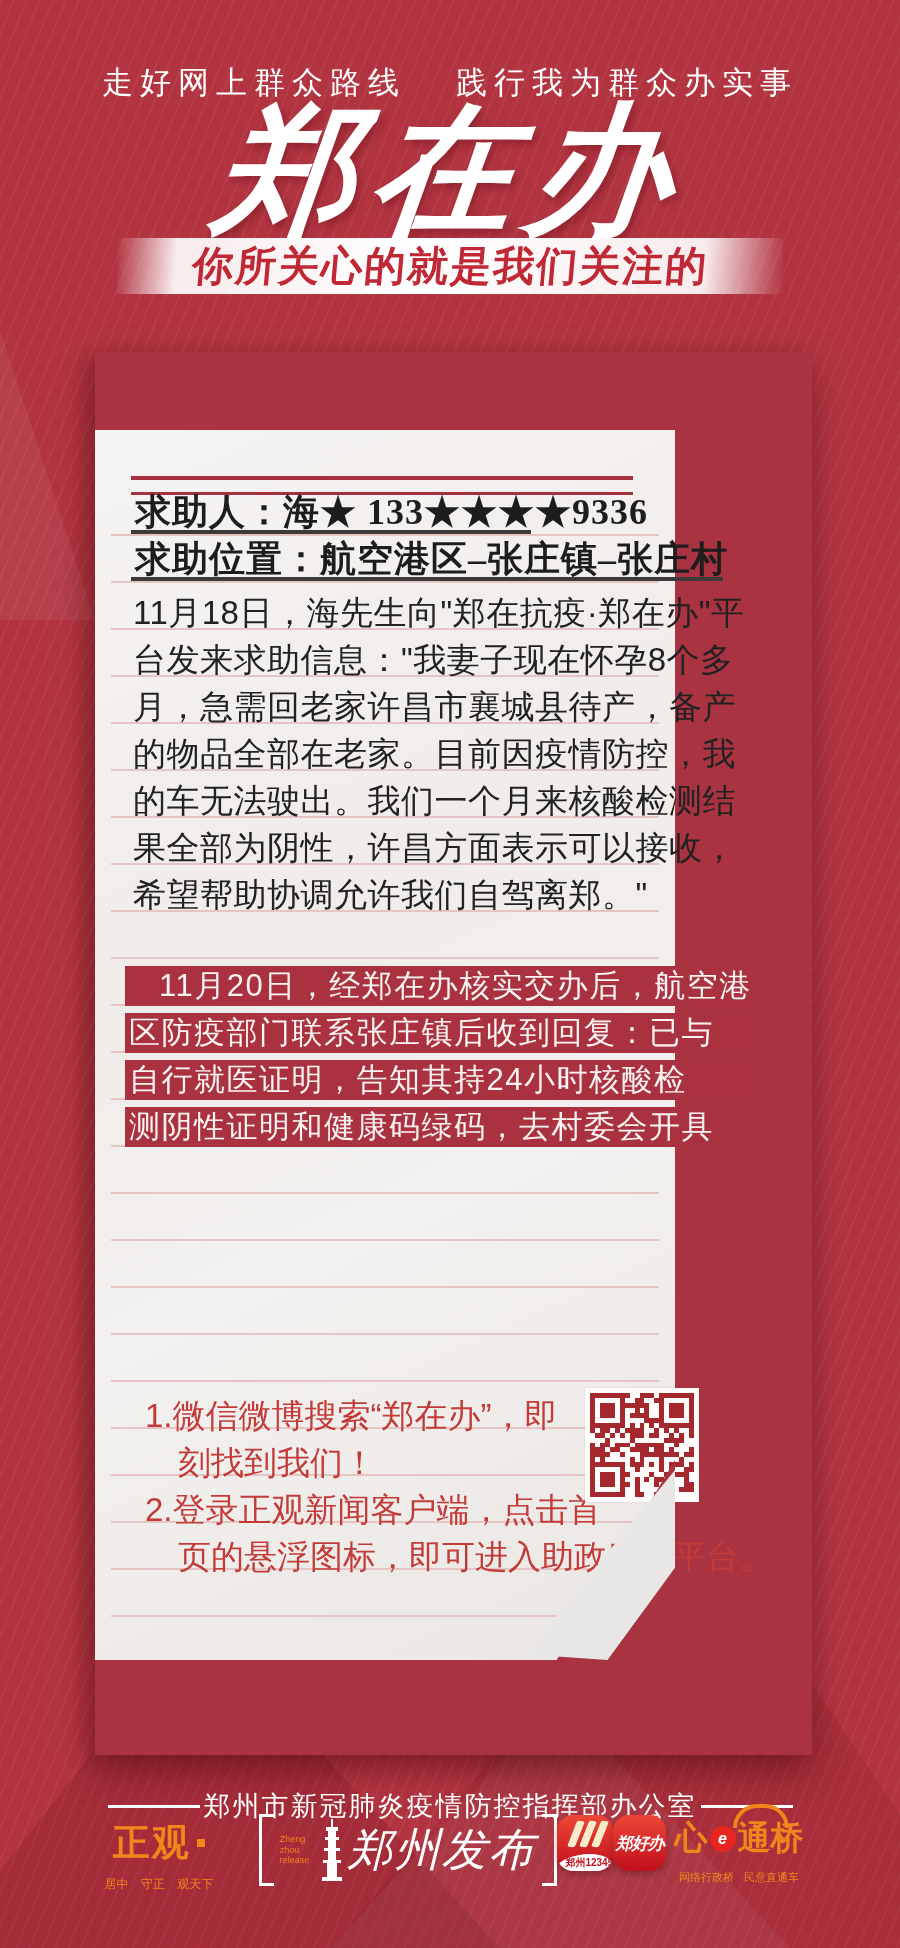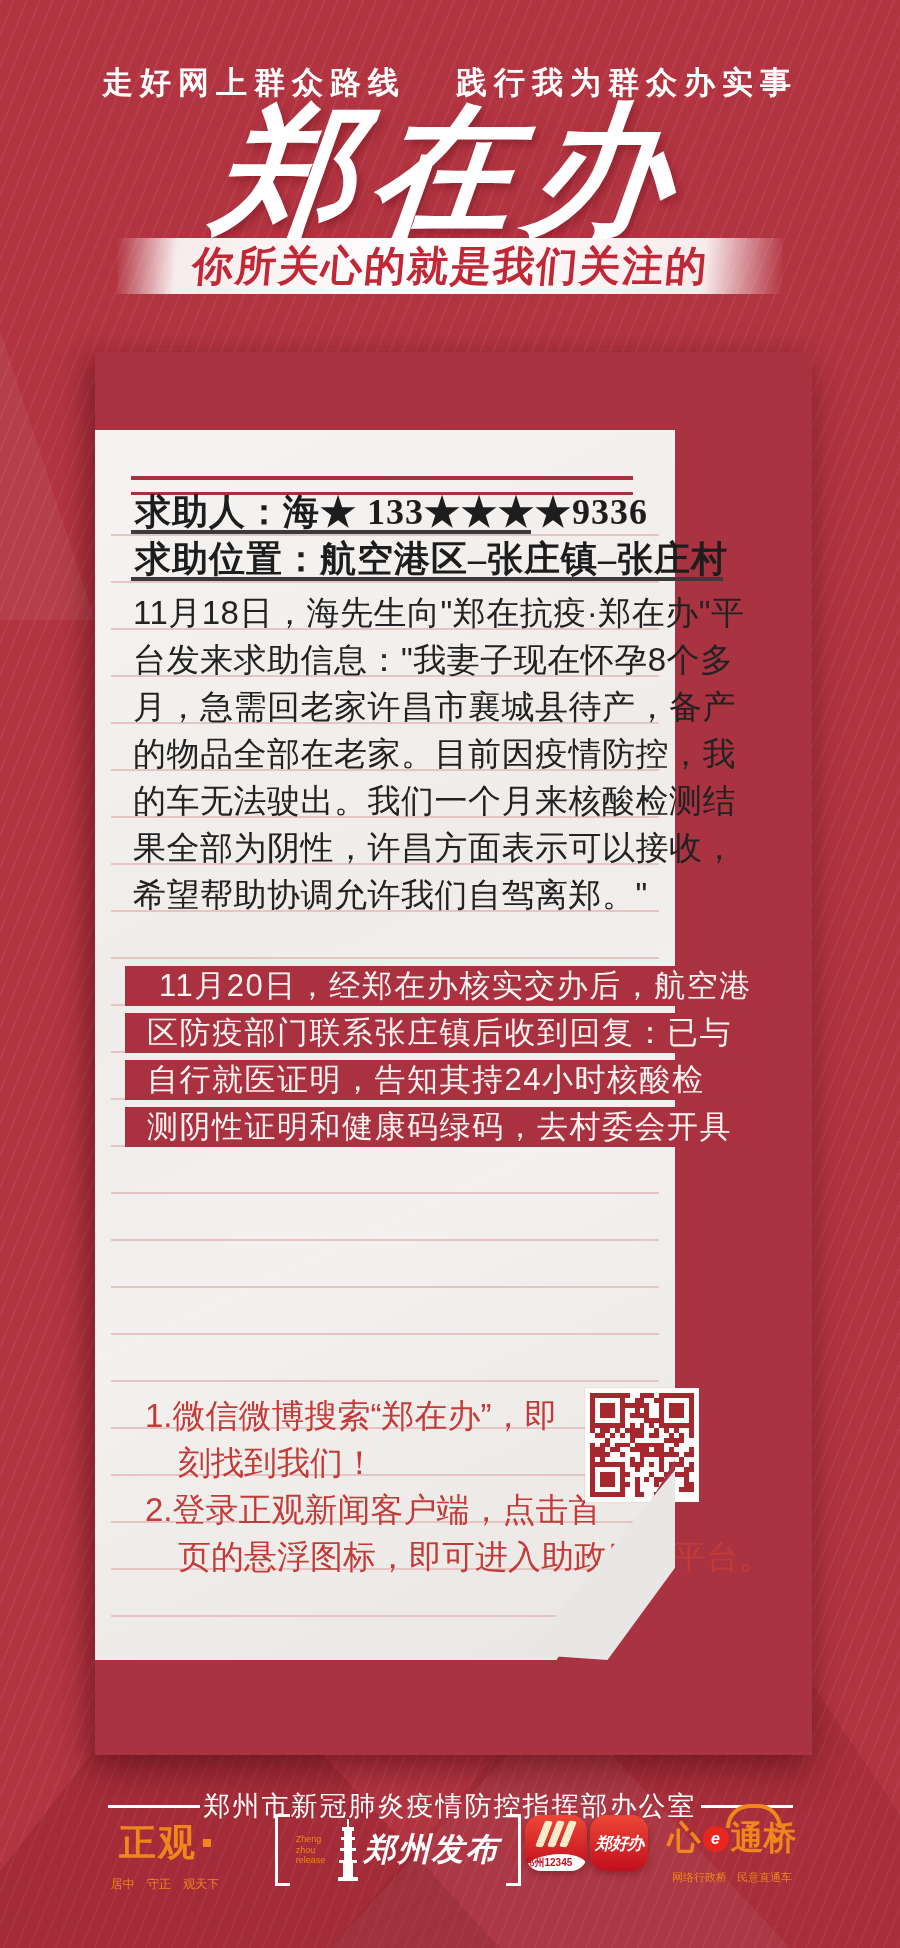--- a/index.html
+++ b/index.html
@@ -12,21 +12,21 @@
     background:repeating-linear-gradient(112deg,rgba(255,255,255,.05) 0 2px,rgba(255,255,255,0) 2px 12px);}
   .mtn{position:absolute;bottom:0;}
   .mtn1{left:-60px;width:560px;height:330px;background:rgba(110,16,26,.20);clip-path:polygon(0 100%,46% 0,100% 100%);}
   .mtn2{right:-90px;width:660px;height:430px;background:rgba(110,16,26,.16);clip-path:polygon(0 100%,56% 0,100% 100%);}
   .mtn3{left:330px;width:460px;height:250px;background:rgba(255,255,255,.05);clip-path:polygon(0 100%,50% 0,100% 100%);}
   .wedge{position:absolute;left:0;top:330px;width:95px;height:290px;background:rgba(255,255,255,.06);
     clip-path:polygon(0 0,100% 100%,0 100%);}
 
   
   .slogans{position:absolute;top:62px;left:0;right:0;display:flex;justify-content:center;gap:50px;
-    color:#fff;font-weight:bold;font-size:31px;letter-spacing:7px;white-space:nowrap;}
+    color:#fff;font-weight:normal;font-size:31px;letter-spacing:7px;white-space:nowrap;}
   .main-title{position:absolute;top:98px;left:0;right:0;text-align:center;color:#fff;
     font-size:142px;line-height:1.02;font-weight:900;font-style:italic;letter-spacing:14px;
     transform:skewX(-6deg);text-shadow:4px 5px 8px rgba(90,10,18,.35);}
   .subtitle-wrap{position:absolute;top:238px;left:50%;transform:translateX(-50%);
     width:665px;height:56px;display:flex;align-items:center;justify-content:center;
     background:linear-gradient(95deg,rgba(255,255,255,0) 0%,rgba(255,255,255,.9) 9%,#fff 45%,
       rgba(255,255,255,.9) 88%,rgba(255,255,255,0) 100%);}
   .subtitle{color:#c02836;font-size:41px;font-weight:900;letter-spacing:2px;transform:skewX(-5deg);white-space:nowrap;}
 
   
@@ -43,21 +43,21 @@
   .uline-2{top:147px;width:592px;}
   .serif-row{position:absolute;left:40px;white-space:nowrap;color:#1d1d1d;
     font-family:"Liberation Serif","DejaVu Serif",serif;font-weight:bold;font-size:36px;letter-spacing:1px;}
   .row-name{top:58px;}
   .row-loc{top:105px;}
   .body-text{position:absolute;left:38px;top:159px;width:660px;color:#222;
     font-size:33px;line-height:47px;letter-spacing:.5px;}
   .body-text div{white-space:nowrap;}
   .highlight{position:absolute;left:30px;top:536px;}
   .highlight span{display:table;background:#a93140;color:#fbf3f1;font-size:31px;line-height:40px;
-    padding:0 22px;margin-bottom:7px;letter-spacing:1.5px;white-space:nowrap;min-width:630px;box-sizing:border-box;}
+    padding:0 4px;margin-bottom:7px;letter-spacing:1.5px;white-space:nowrap;min-width:630px;box-sizing:border-box;}
   .highlight span:first-child{padding-left:34px;}
   .highlight span:last-child{min-width:0;}
   .instructions{position:absolute;left:50px;top:962px;color:#c33b38;font-size:33px;line-height:47px;}
   .instructions div{white-space:nowrap;}
   .instructions .indent{padding-left:33px;}
 
   
   .qr{position:absolute;left:490px;top:958px;width:114px;height:114px;background:#fdfcfb;
     box-sizing:border-box;padding:5px;box-shadow:0 0 0 1px rgba(120,40,40,.05);}
   .qr-grid{width:104px;height:104px;display:grid;grid-template-columns:repeat(21,1fr);grid-template-rows:repeat(21,1fr);}
@@ -81,28 +81,28 @@
   .lg{color:#f0861c;}
   .lg-zg{margin-top:6px;width:140px;text-align:center;}
   .zg-row{display:flex;align-items:center;justify-content:center;gap:6px;font-size:37px;font-weight:900;letter-spacing:2px;}
   .zg-dot{width:8px;height:8px;background:#f0861c;}
   .zg-tag{font-size:12px;margin-top:8px;white-space:nowrap;word-spacing:9px;}
   .lg-fabu{display:flex;align-items:center;gap:6px;color:#fff;margin-top:2px;padding-left:36px;}
   .brk{width:12px;height:66px;border:3px solid #fff;}
   .brk-l{border-right:none;}
   .brk-r{border-left:none;}
   .fabu-sub{color:#f0861c;font-size:9px;line-height:1.2;width:36px;}
-  .fabu-name{font-size:32px;font-weight:700;font-style:italic;letter-spacing:2px;white-space:nowrap;}
+  .fabu-name{font-size:45px;font-weight:400;font-style:italic;letter-spacing:2px;white-space:nowrap;}
   .app-icon{position:relative;width:62px;height:56px;border-radius:16px;overflow:hidden;margin-top:3px;
     background:linear-gradient(180deg,#ee4736,#c00f1d);box-shadow:0 3px 6px rgba(60,0,8,.3);}
   .stripe{position:absolute;top:6px;width:8px;height:26px;background:#f6ecc9;border-radius:2px;
     transform:skewX(-16deg) rotate(6deg);}
   .s1{left:15px;} .s2{left:27px;} .s3{left:39px;}
   .band{position:absolute;bottom:0;left:0;right:0;height:17px;background:#fff;
-    border-radius:60% 40% 0 0/90% 70% 0 0;display:flex;align-items:center;justify-content:flex-start;}
+    border-radius:60% 40% 0 0/90% 70% 0 0;display:flex;align-items:center;justify-content:flex-end;}
   .band span{color:#c01020;font-size:10px;font-weight:bold;letter-spacing:0;}
   .zhb-icon{display:flex;align-items:center;justify-content:center;width:58px;height:56px;}
   .zhb-icon span{color:#fff;font-size:17px;font-weight:900;font-style:italic;letter-spacing:-1px;}
   .lg-xtq{width:160px;text-align:center;margin-top:4px;}
   .xtq-row{position:relative;display:inline-flex;align-items:center;gap:2px;font-size:33px;font-weight:900;}
   .xtq-heart{width:26px;height:26px;background:#e8251f;border-radius:50%;display:flex;align-items:center;justify-content:center;
     color:#fff;font-size:16px;font-weight:900;font-style:italic;flex:none;}
   .xtq-arch{position:absolute;left:58px;top:-12px;width:48px;height:20px;border:4px solid #f0861c;border-bottom:none;
     border-radius:26px 26px 0 0;}
   .xtq-tag{font-size:11px;margin-top:9px;white-space:nowrap;word-spacing:7px;}

